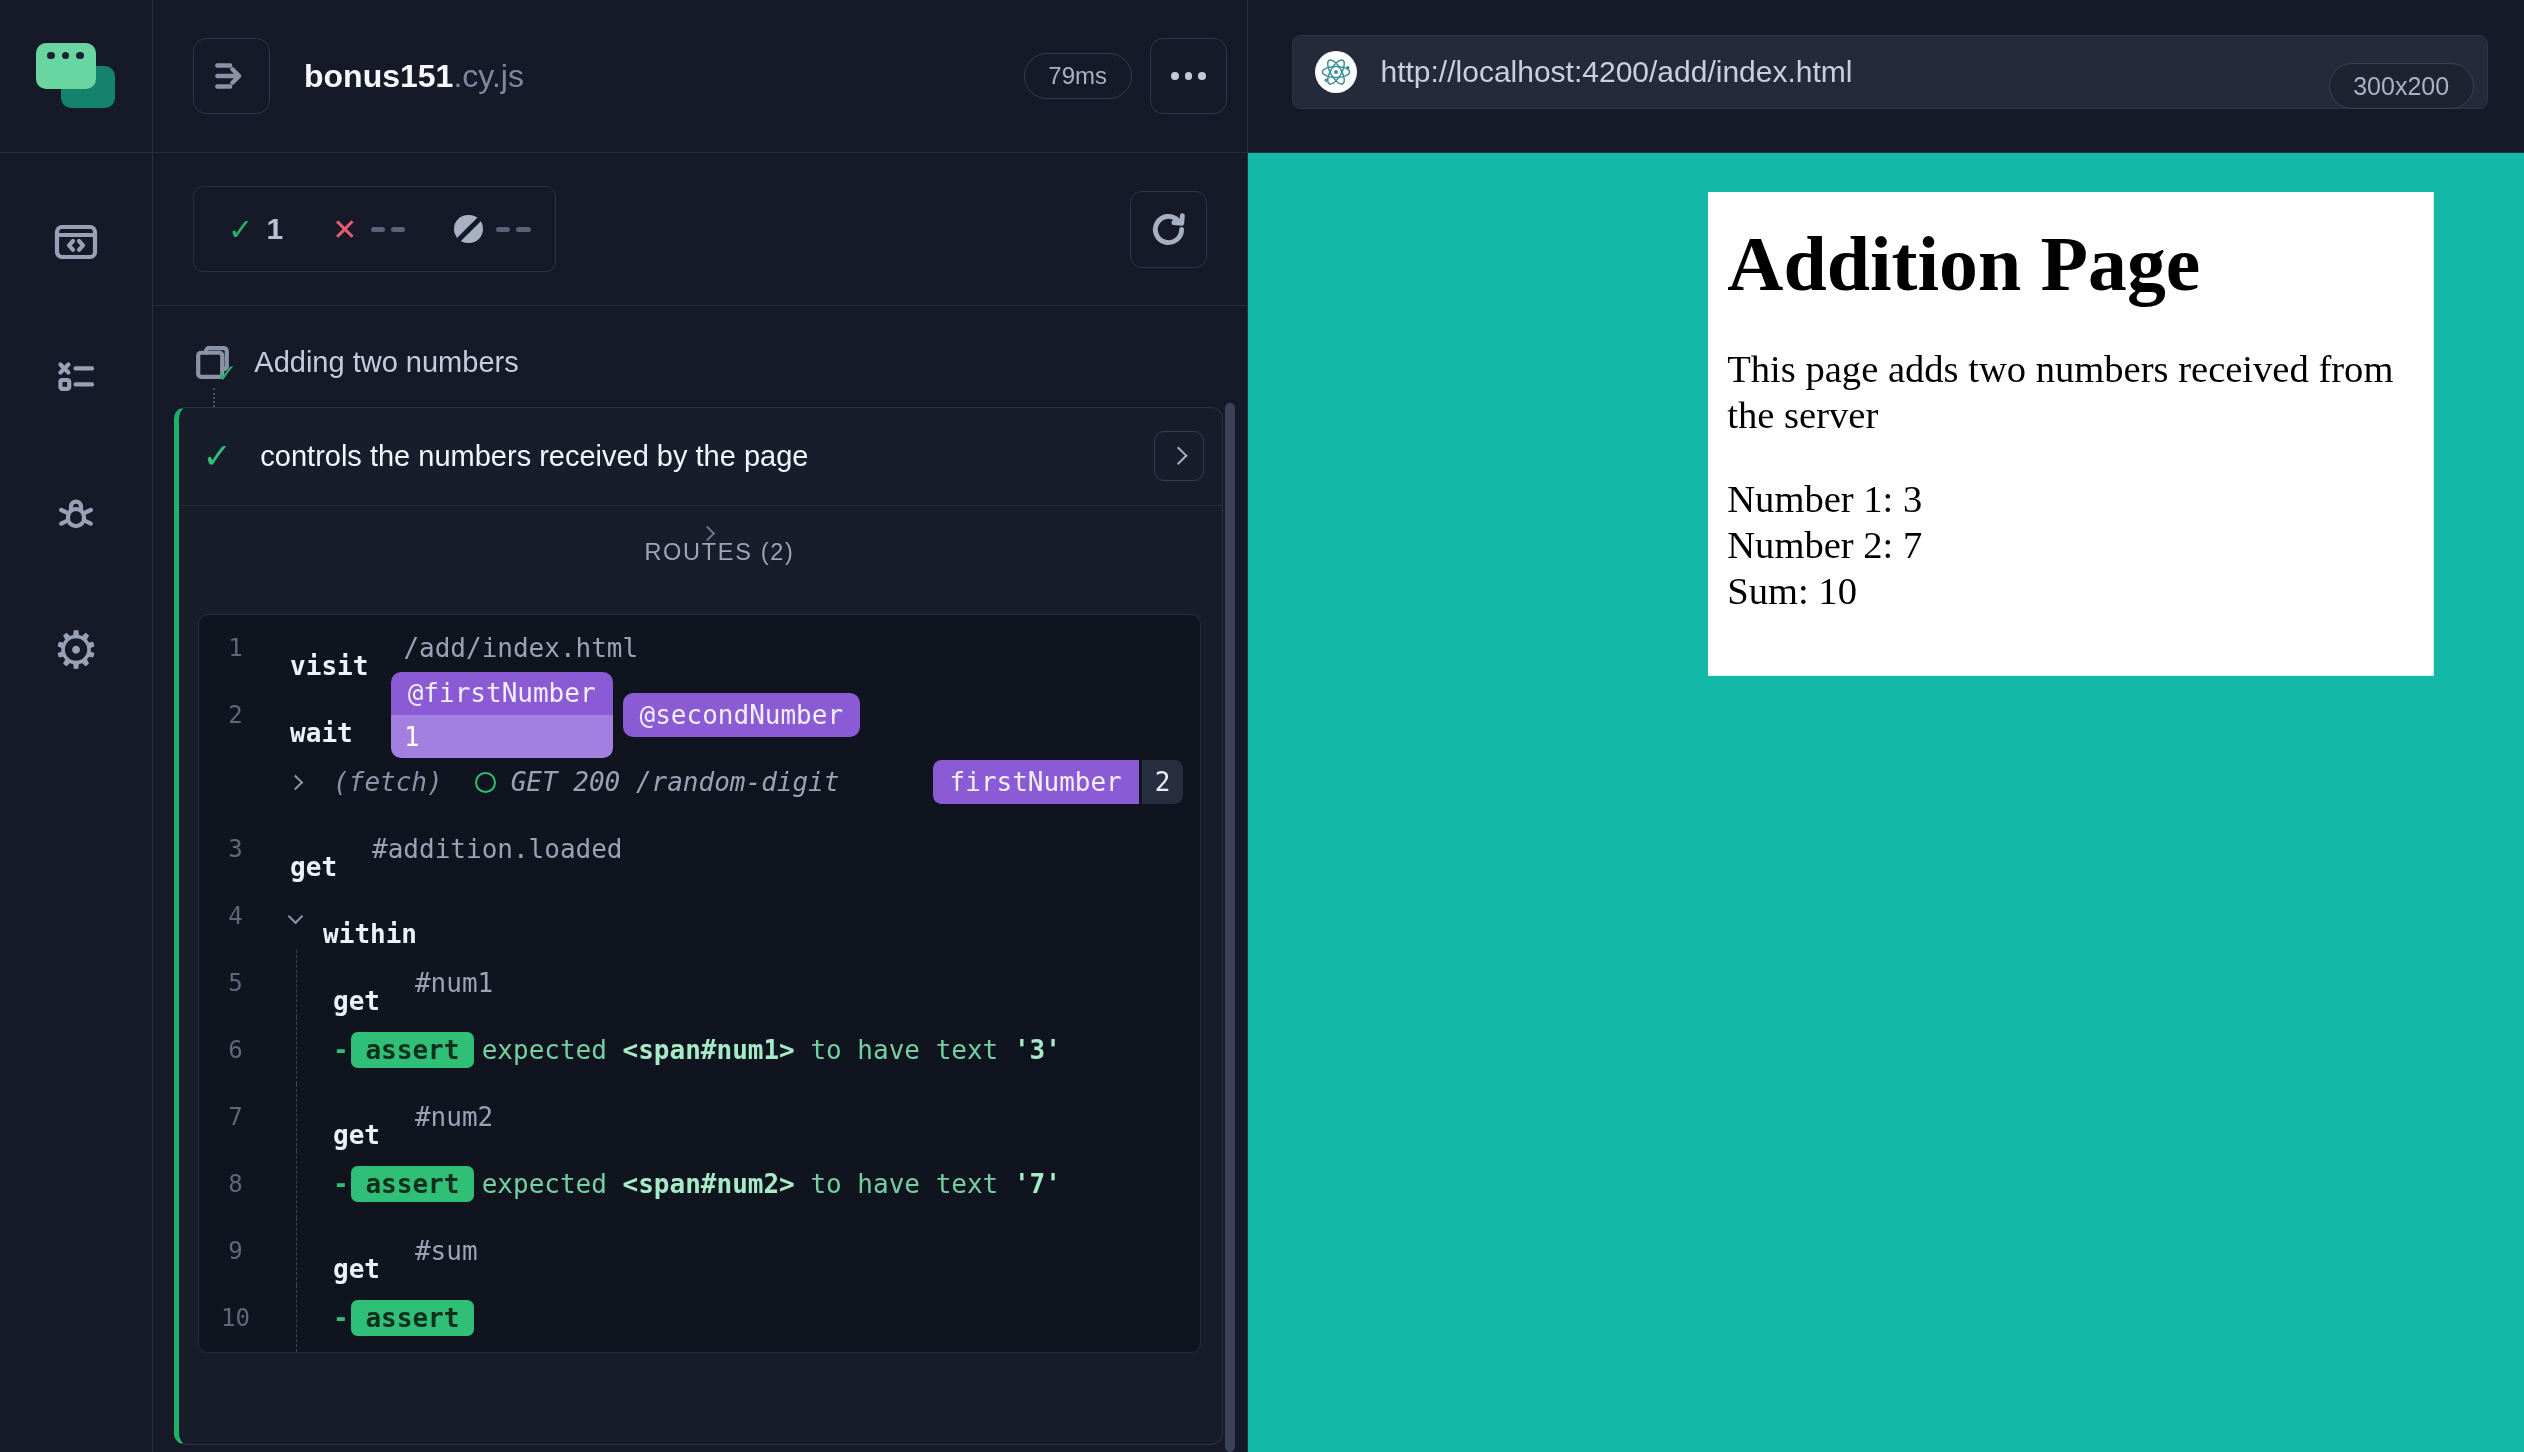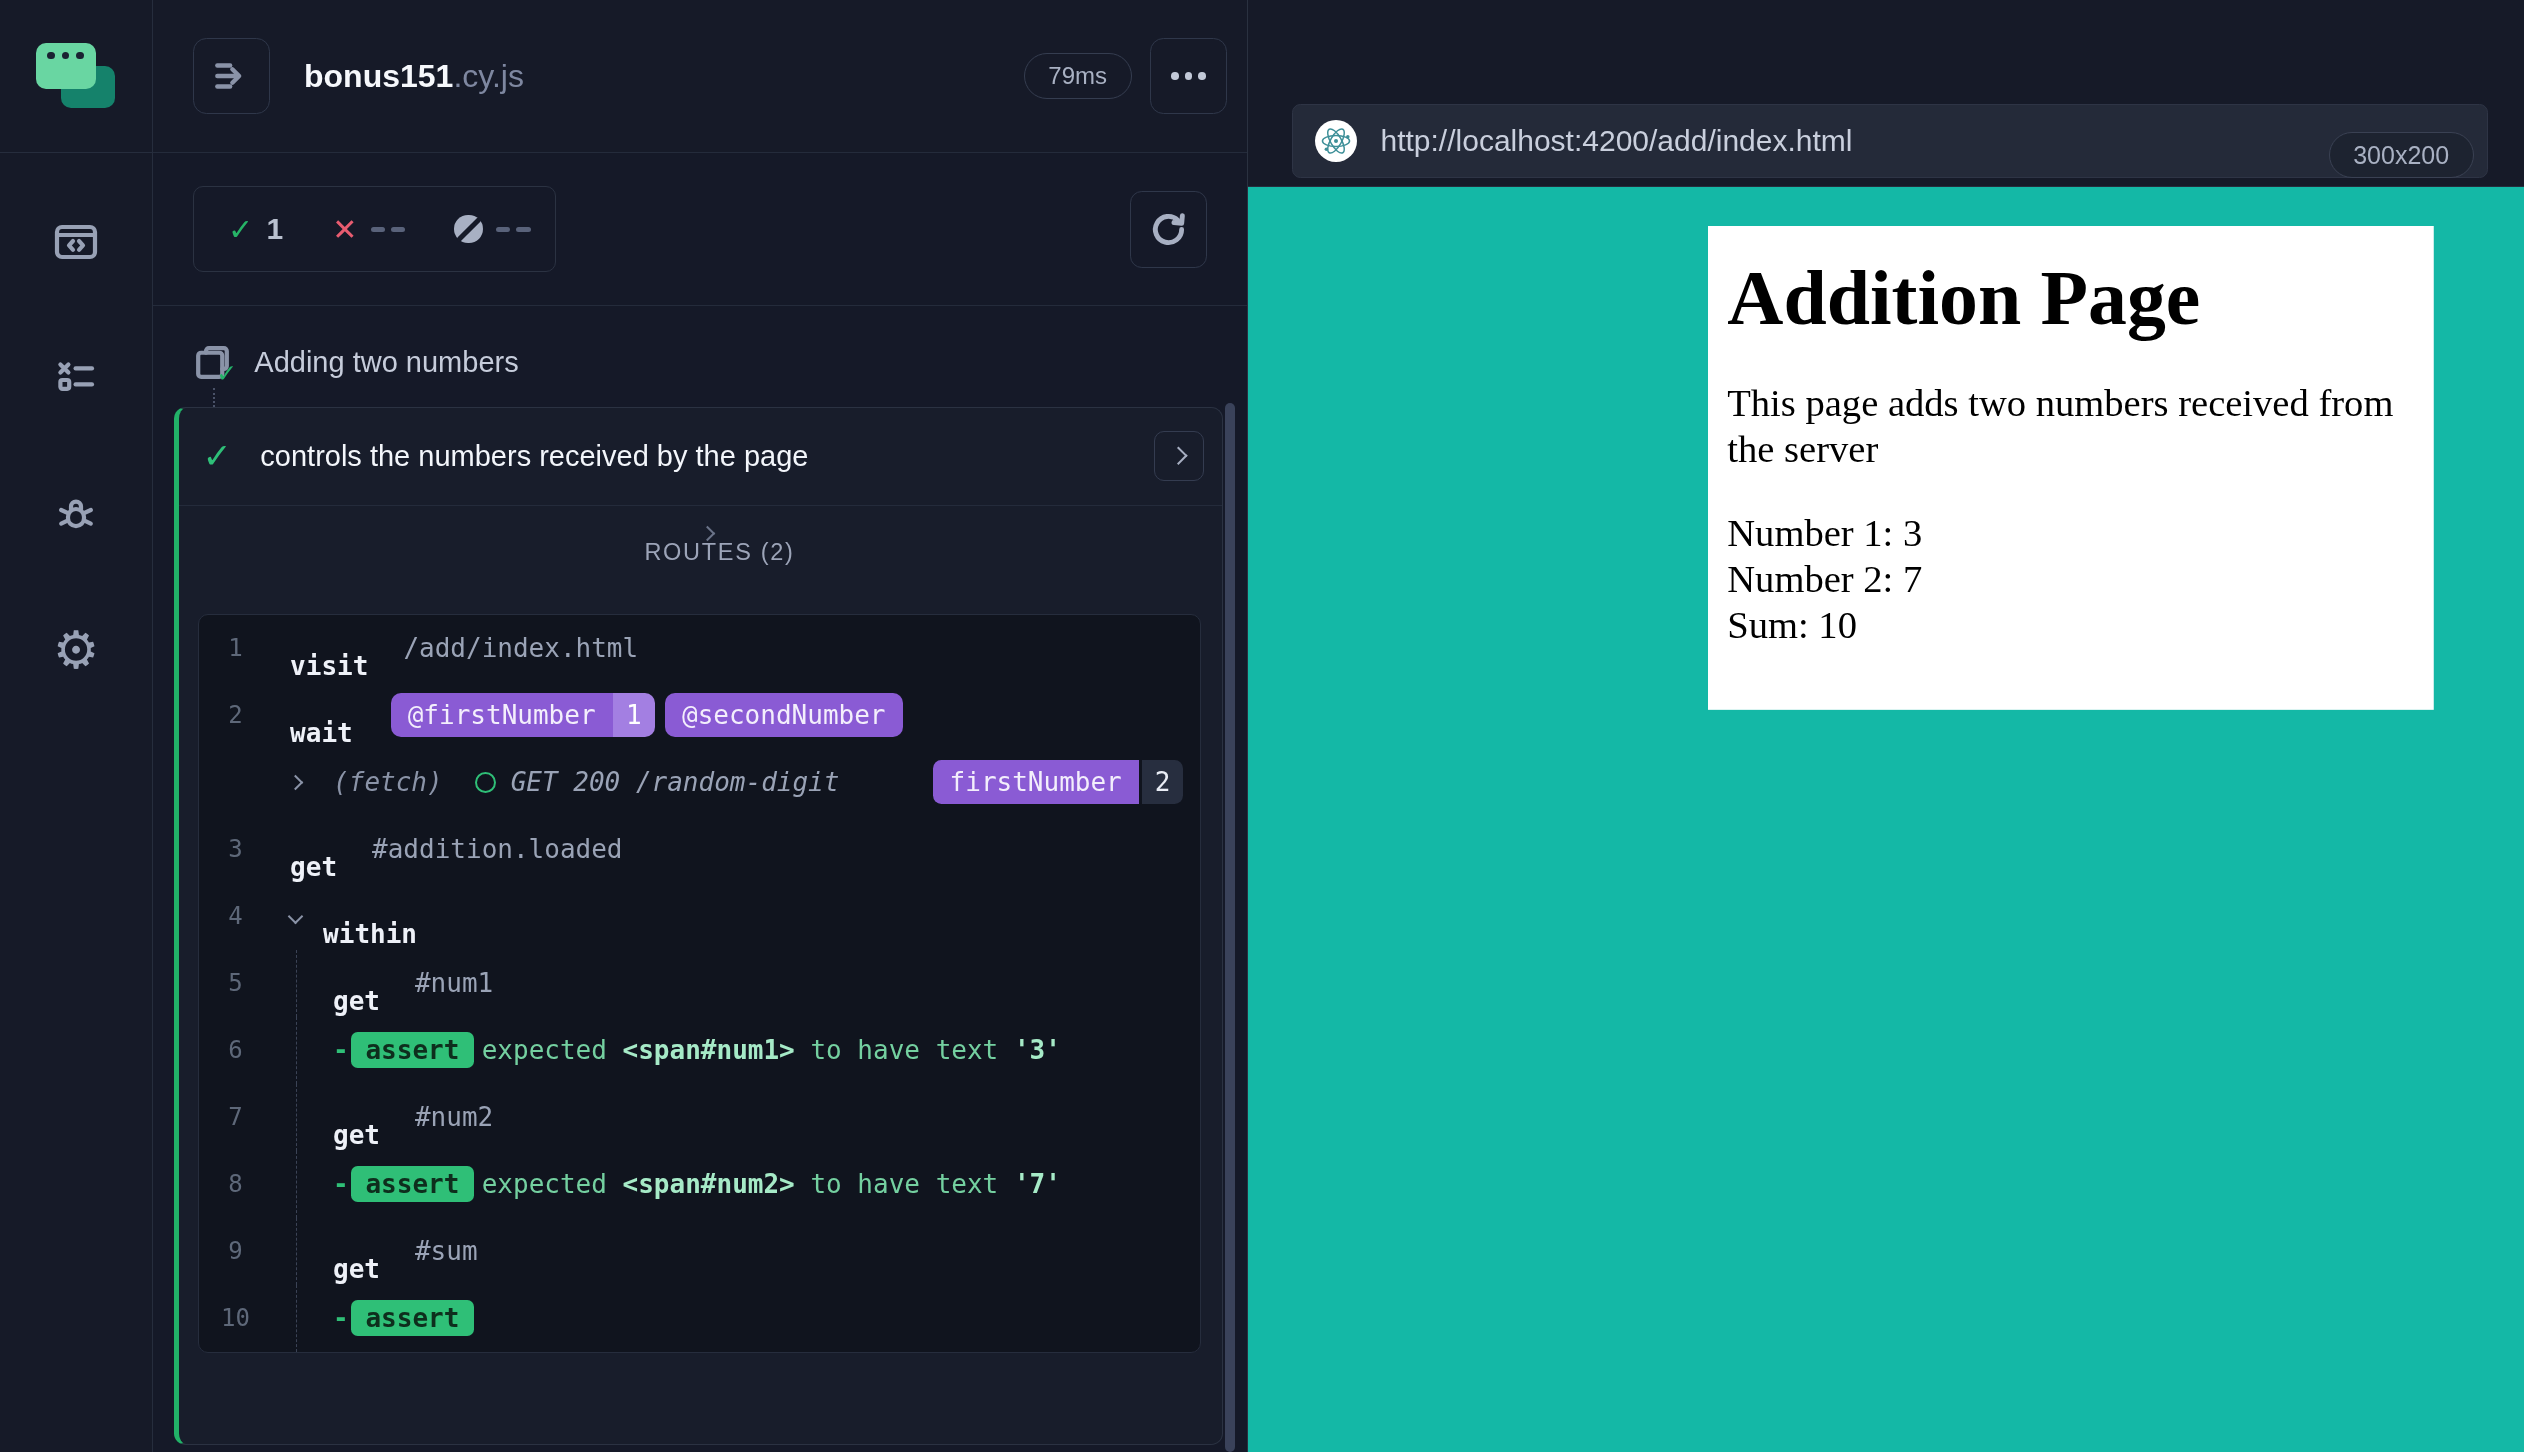--- a/index.html
+++ b/index.html
@@ -90,21 +90,21 @@
                  border-radius:10px; font-family:"DejaVu Sans Mono", monospace; }
   .cmd-row { height:67px; display:flex; align-items:stretch; font-size:26px; cursor:pointer; }
   .line-num { width:74px; flex:none; display:flex; align-items:center; justify-content:center;
               color:#5E6879; font-size:24px; }
   .row-main { flex:1; display:flex; align-items:center; padding:0 17px 0 17.6px; min-width:0; }
   .cmd-row.indent .row-main { margin-left:23.5px; padding-left:36px; border-left:1.7px dashed #3B4356; }
   .cmd-name { color:#EEF1F8; font-weight:bold;margin-top:36px; }
   .cmd-args { color:#9AA3B6; margin-left:35px; }
   .row-main .chev { margin-right:22px; border-color:#8A93A7; }
   .pill { display:inline-flex; border-radius:10px; overflow:hidden; flex:none; }
-  .cmd-name + .pill { margin-left:38px; }
+  .cmd-name + .pill { margin-left:38px;flex-direction:column; }
   .pill + .pill { margin-left:10px; }
   .pill-main { background:#8A5BD4; color:#F3EEFC; padding:6.7px 17px; }
   .pill-count { background:#A37FE2; color:#FFFFFF; padding:6.7px 13.4px; }
   .fetch-label { font-style:italic; color:#8A93A7; margin-left:10px; }
   .ring { width:21px; height:21px; border:2.9px solid #2FBF77; border-radius:50%;
           margin-left:32px; flex:none; }
   .fetch-status { font-style:italic; color:#9AA3B6; margin-left:15px; }
   .fetch-badge { margin-left:auto; display:flex; align-items:center; }
   .fetch-badge .pill-main { border-radius:8.4px 0 0 8.4px; }
   .dark-count { background:#272E3F; color:#E9EDF5; padding:6.7px 12.6px; border-radius:0 8.4px 8.4px 0;
@@ -113,22 +113,22 @@
   .assert-badge { background:#2FBF77; color:#0E2E1D; font-weight:bold; padding:3.4px 14.3px;
                   border-radius:6.7px; margin-right:8px; }
   .assert-text { color:#74D0A0; white-space:pre; }
   .assert-text b { color:#A6EAC7; }
 
   .rep-scrollbar { position:absolute; right:11.8px; top:403px; bottom:0; width:10px; }
   .rep-scrollbar .thumb { width:10px; height:100%; background:#3A425A; border-radius:5px; }
 
   
   .aut-pane { flex:1; display:flex; flex-direction:column; min-width:0; }
-  .aut-header { height:187px; flex:none; background:#161A28; border-bottom:0.8px solid #262D3D;
-                display:flex; align-items:flex-end; padding:0 37px 8px 44px; }
+  .aut-header { height:153px; flex:none; background:#161A28; border-bottom:0.8px solid #262D3D;
+                display:flex; align-items:center; padding:0 37px 8px 44px; }
   .url-bar { flex:1; height:74px; background:#242A39; border:0.8px solid #2E3445; border-radius:8.4px;
              display:flex; align-items:center; padding:0 13.4px 0 22px; cursor:text; }
   .favicon { width:42px; height:42px; flex:none; }
   .url-text { margin-left:23.5px; font-size:30px; color:#C9CFDD; white-space:nowrap; overflow:hidden; }
   .viewport-badge { margin-left:auto; flex:none; border:1.7px solid #3A4153; background:#1D2330;
                     border-radius:839px; padding:7.6px 23.5px; font-size:25px; color:#A9B1C3;margin-top:28px; }
   .aut-stage { flex:1; background:#14b8a6; position:relative; overflow:hidden; }
   .aut-frame { position:absolute; left:460px; top:39px; width:252px; height:168px;
                background:#FFFFFF; transform:scale(2.88); transform-origin:top left; }
   .aut-content { font-family:"Liberation Serif", serif; color:#000; padding:6.7px; }

